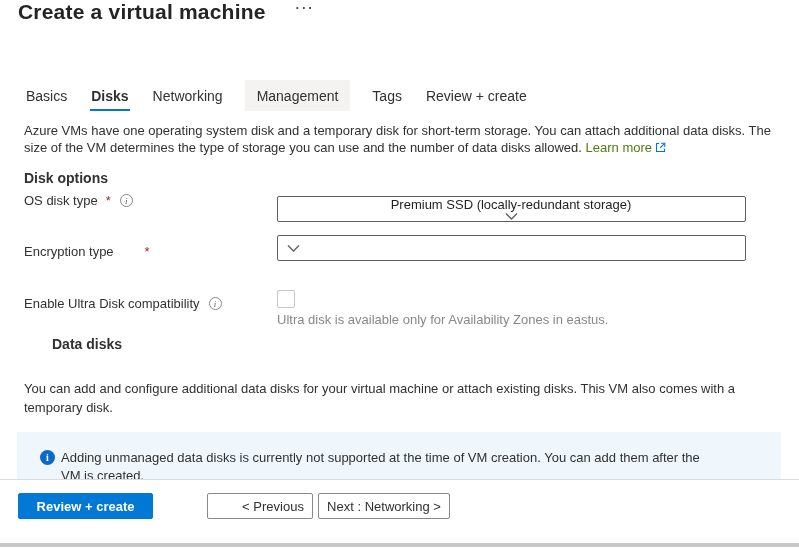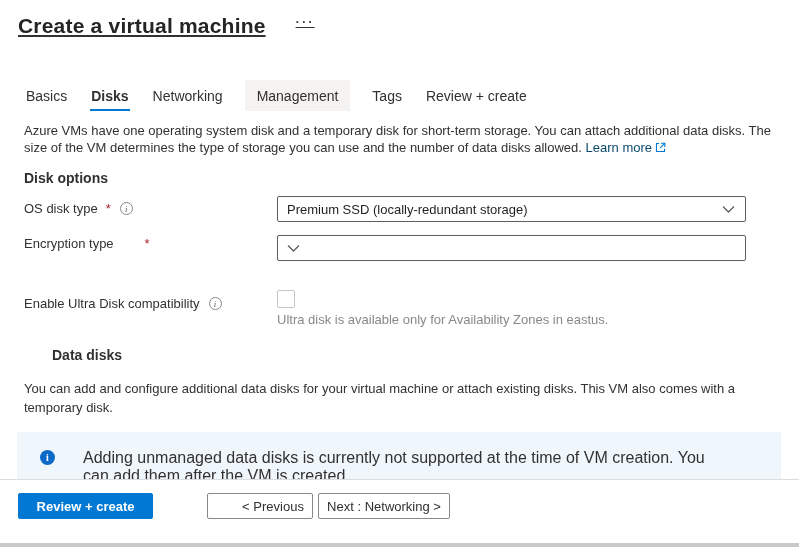--- a/index.html
+++ b/index.html
@@ -6,32 +6,32 @@
   html, body { background: #ffffff; }
   body { font-family: "Liberation Sans", "DejaVu Sans", sans-serif; color: #323130; }
   .page {
     position: relative;
     width: 799px;
     height: 548px;
     background: #ffffff;
     overflow: hidden;
   }
   
-  .title-row { position: absolute; left: 18px; top: 14px; display: flex; align-items: flex-start; text-decoration: underline; }
+  .title-row { position: absolute; left: 18px; top: 0; display: flex; align-items: flex-start; }
   .page-title { font-size: 21px; font-weight: 700; color: #252423; letter-spacing: 0.2px; }
   .more-menu { margin-left: 30px; color: #484644; font-size: 13px; letter-spacing: 2px; font-weight: 700; cursor: pointer; }
   
   .tabs { position: absolute; left: 24px; top: 80px; display: flex; align-items: stretch; gap: 20px; height: 31px; }
   .tab { position: relative; display: flex; align-items: center; font-size: 14px; color: #323130; padding: 0 2px; cursor: pointer; white-space: nowrap; }
   .tab.active { font-weight: 700; }
   .tab.active::after { content: ""; position: absolute; left: 1px; right: 1px; bottom: 0; height: 2px; background: #0078d4; }
   .tab.hovered { background: #f4f3f2; padding: 0 12px; }
   
   .intro { position: absolute; left: 24px; top: 122px; width: 757px; font-size: 13px; line-height: 17px; color: #323130; }
-  .link { color: #0c4a6e; cursor: pointer; text-decoration: none; white-space: nowrap; }
+  .link { color: #4d7c0f; cursor: pointer; text-decoration: none; white-space: nowrap; }
   .ext-icon { display: inline-block; vertical-align: -1px; margin-left: 3px; }
   
   .section-heading { position: absolute; left: 24px; font-size: 14px; font-weight: 700; color: #323130; }
   
   .field-label { position: absolute; left: 24px; font-size: 13px; color: #323130; display: flex; align-items: center; gap: 6px; }
   .required { color: #a4262c; font-size: 13px; margin-left: 2px; }
   .info-icon {
     display: inline-flex; align-items: center; justify-content: center;
     width: 13px; height: 13px; border: 1px solid #8a8886; border-radius: 50%;
     font-size: 9px; color: #605e5c; font-family: "Liberation Serif", serif; font-style: italic;
@@ -55,21 +55,21 @@
     position: absolute; left: 17px; top: 432px; width: 764px; height: 62px;
     background: #eff6fc; display: flex; align-items: flex-start;
     padding: 17px 20px 0 23px;
   }
   .banner-info-icon {
     flex: 0 0 auto; width: 15px; height: 15px; border-radius: 50%;
     background: #0b69c7; color: #ffffff; font-size: 10px; font-weight: 700;
     display: flex; align-items: center; justify-content: center; margin-top: 1px;
     font-family: "Liberation Serif", serif;
   }
-  .banner-text { margin-left: 28px; width: 645px; font-size: 16px; line-height: 18px; color: #323130; }
+  .banner-text { margin-left: 6px; width: 645px; font-size: 13px; line-height: 18px; color: #323130; }
   
   .footer {
     position: absolute; left: 0; top: 479px; width: 799px; height: 64px;
     background: #ffffff; border-top: 1px solid #dcdcdc;
   }
   .btn { position: absolute; height: 26px; font-size: 13px; border-radius: 2px; display: flex; align-items: center; justify-content: center; cursor: pointer; font-family: inherit; }
   .btn-primary {
     left: 18px; top: 13px; width: 135px;
     background: #0078d4; color: #ffffff; font-weight: 700; border: 1px solid #0078d4;
   }
@@ -103,54 +103,54 @@
       <span>Learn more</span><span class="ext-icon"><svg width="11" height="11" viewBox="0 0 11 11">
             <path d="M4.2 1.5 H1.5 V9.5 H9.5 V6.8" fill="none" stroke="#0078d4" stroke-width="1.1"></path>
             <path d="M6 1.2 H9.8 V5" fill="none" stroke="#0078d4" stroke-width="1.1"></path>
             <path d="M9.6 1.4 L5.2 5.8" fill="none" stroke="#0078d4" stroke-width="1.1"></path>
           </svg></span>
     </span>
   </div>
 
   <div class="section-heading" style="top:170px;">Disk options</div>
 
-  <div class="field-label" style="top:201px;text-align:right;">
+  <div class="field-label" style="top:193px;text-align:right;">
     <span>OS disk type</span>
       <span class="required">*</span>
       <span class="info-icon">i</span>
   </div>
-  <div class="dropdown" style="top:196px;">
+  <div class="dropdown" style="top:196px;flex-direction:column;">
     <span>Premium SSD (locally-redundant storage)</span>
     <span class="chevron">
         <svg width="13" height="9" viewBox="0 0 13 9">
           <path d="M1 1.5 L6.5 7 L12 1.5" fill="none" stroke="#605e5c" stroke-width="1.3"></path>
         </svg>
       </span>
   </div>
 
-  <div class="field-label" style="top:236px;gap:29px;">
+  <div class="field-label" style="top:244px;gap:29px;">
     <span>Encryption type</span>
       <span class="required">*</span>
   </div>
   <div class="dropdown" style="top:235px;">
     <span class="chevron">
         <svg width="13" height="9" viewBox="0 0 13 9">
           <path d="M1 1.5 L6.5 7 L12 1.5" fill="none" stroke="#605e5c" stroke-width="1.3"></path>
         </svg>
       </span>
   </div>
 
   <div class="field-label" style="top:296px;">
     <span>Enable Ultra Disk compatibility</span>
       <span class="info-icon">i</span>
   </div>
   <div class="checkbox"></div>
   <div class="helper-text">Ultra disk is available only for Availability Zones in eastus.</div>
 
-  <div class="section-heading" style="top:347px;padding-left:28px;">Data disks</div>
+  <div class="section-heading" style="top:336px;padding-left:28px;">Data disks</div>
   <div class="body-text" style="top:379px; width:735px;">You can add and configure additional data disks for your virtual machine or attach existing disks. This VM also comes with a temporary disk.</div>
 
   <div class="banner">
     <span class="banner-info-icon">i</span>
     <span class="banner-text">Adding unmanaged data disks is currently not supported at the time of VM creation. You can add them after the VM is created.</span>
   </div>
 
   <div class="footer">
     <button class="btn btn-primary">Review + create</button>
     <button class="btn btn-secondary btn-previous">&lt; Previous</button>

